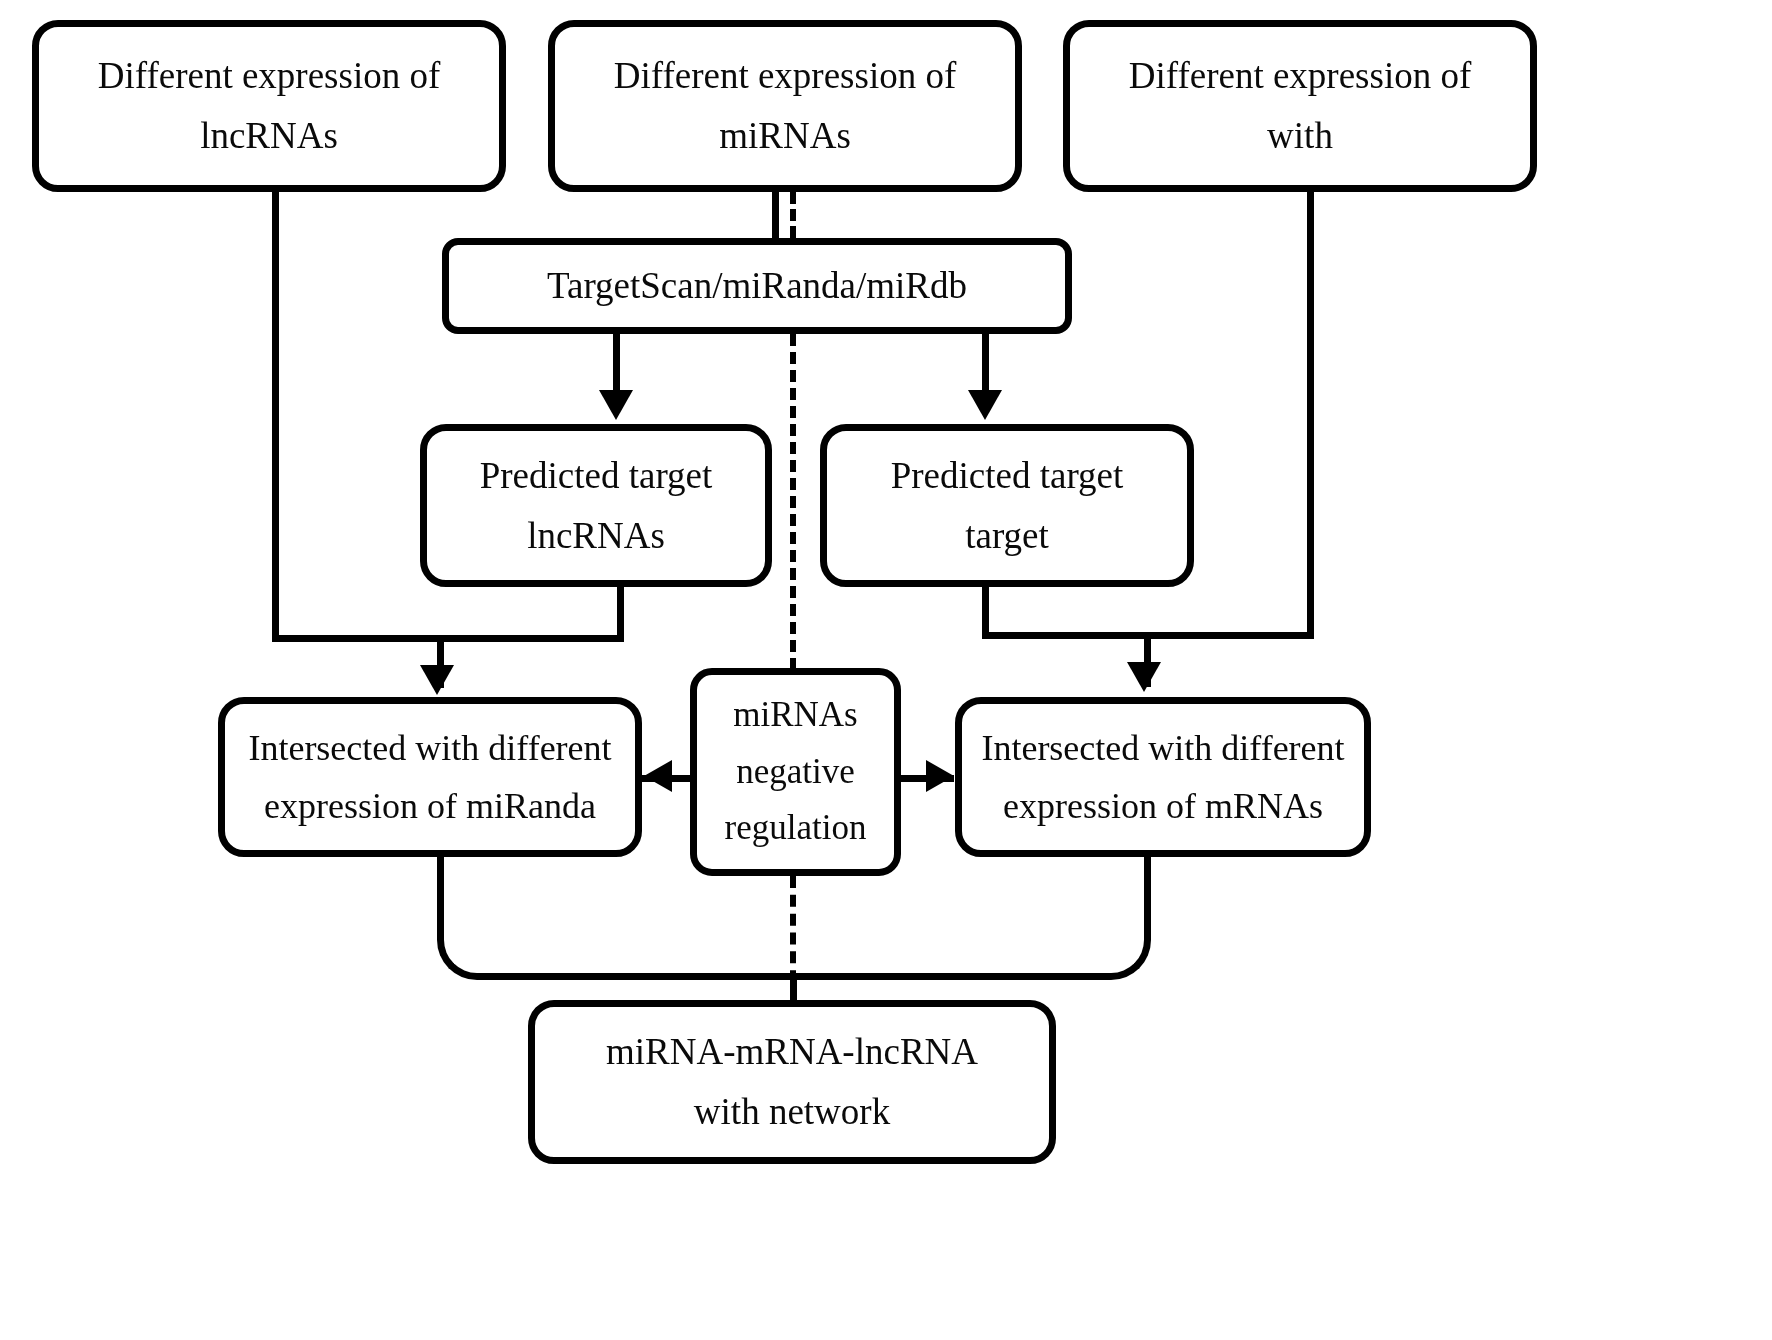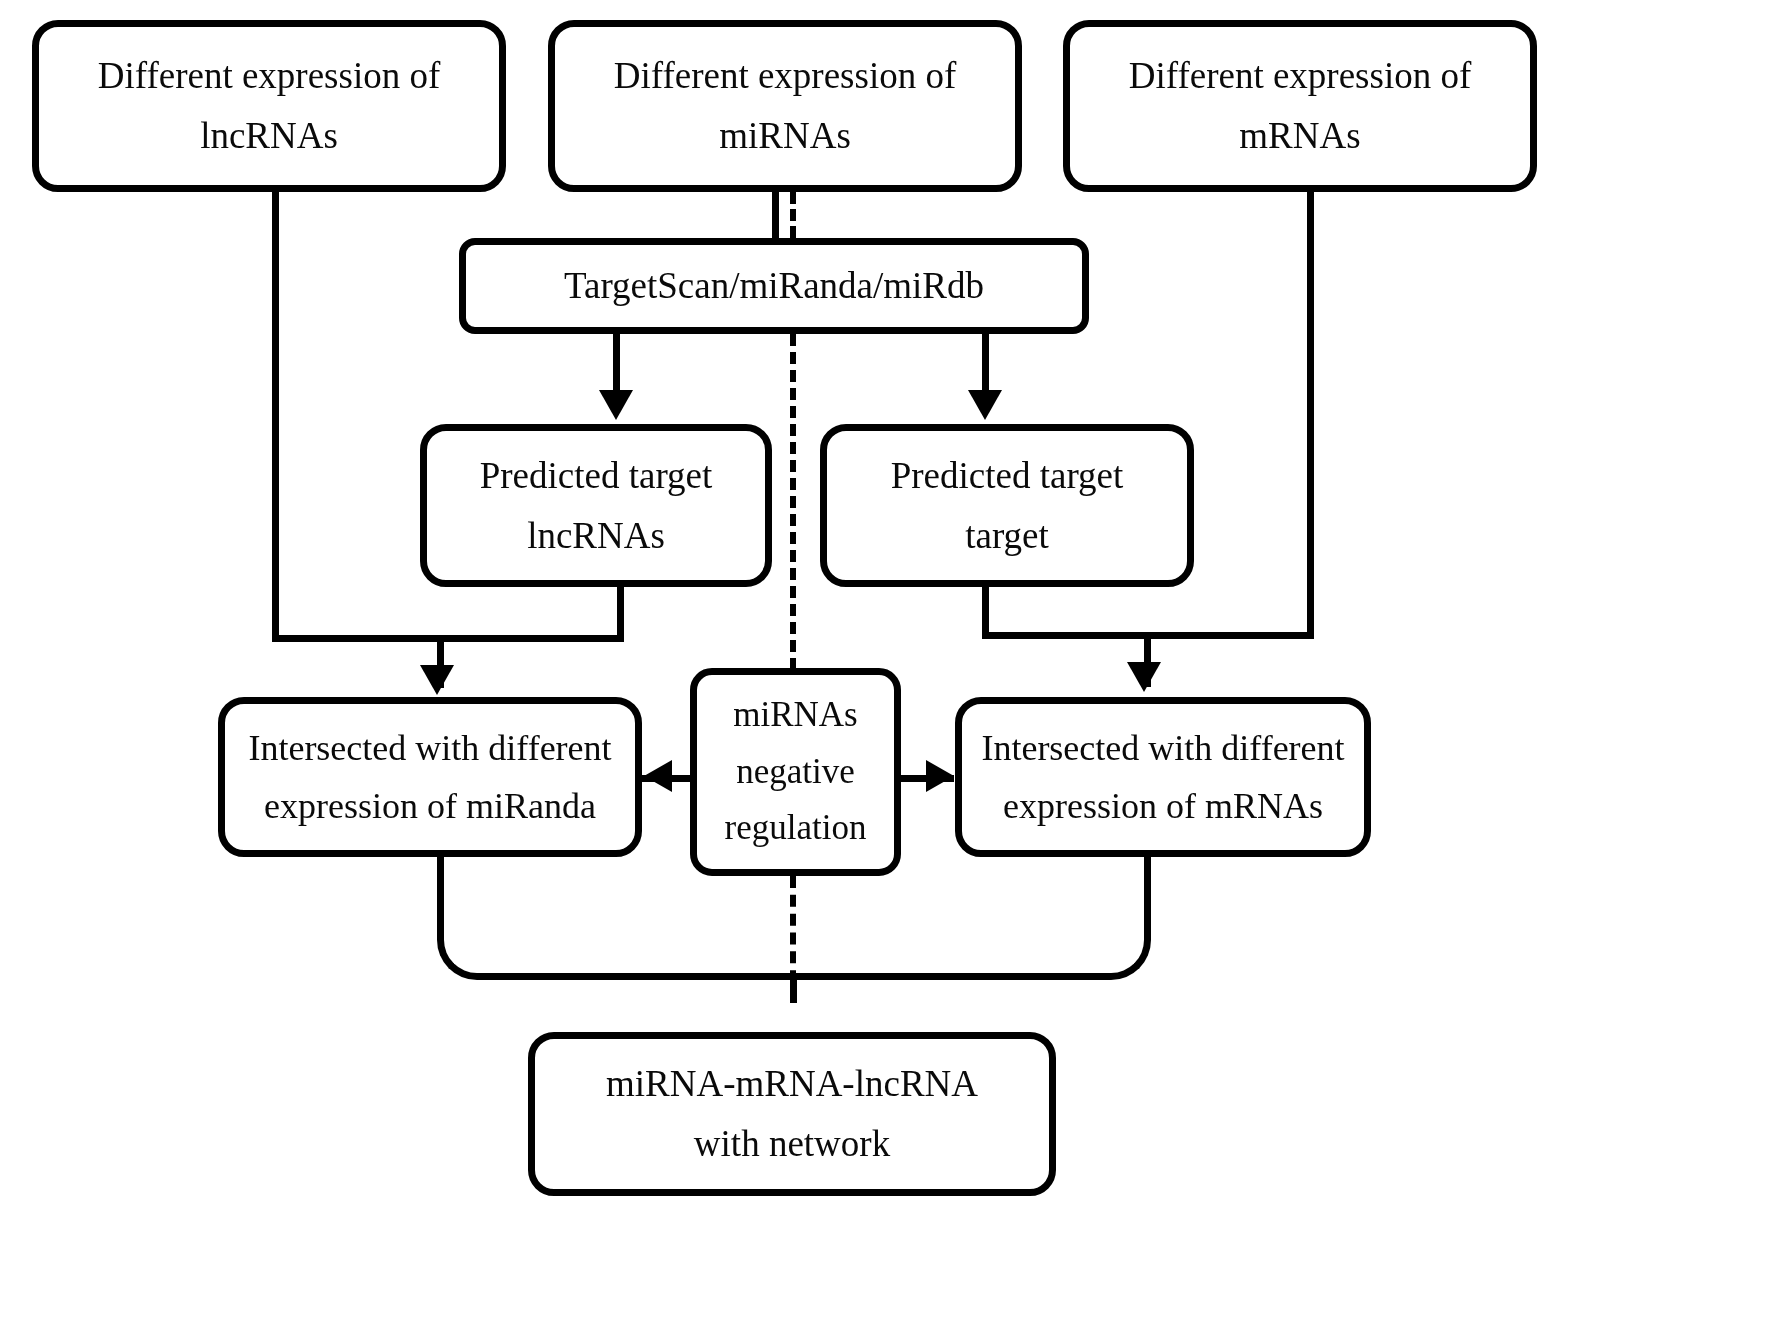--- a/index.html
+++ b/index.html
@@ -37,31 +37,31 @@
   }
   .fs-big  { font-size: 37px; }
   .fs-mid  { font-size: 35px; }
   .fs-sm   { font-size: 36px; }
 
   
   #node-lnc  { left: 32px;   top: 20px;  width: 474px; height: 172px; }
   #node-mir  { left: 548px;  top: 20px;  width: 474px; height: 172px; }
   #node-mrna { left: 1063px; top: 20px;  width: 474px; height: 172px; }
 
-  #node-tools { left: 459px; top: 238px; width: 630px; height: 96px; border-radius: 16px; }
+  #node-tools { left: 442px; top: 238px; width: 630px; height: 96px; border-radius: 16px; }
 
   #node-pred-lnc  { left: 420px; top: 424px; width: 352px; height: 163px; }
   #node-pred-gene { left: 820px; top: 424px; width: 374px; height: 163px; }
 
   #node-neg { left: 690px; top: 668px; width: 211px; height: 208px; border-radius: 22px; }
 
   #node-int-lnc  { left: 218px; top: 697px; width: 424px; height: 160px; }
   #node-int-mrna { left: 955px; top: 697px; width: 416px; height: 160px; }
 
-  #node-cerna { left: 528px; top: 1032px; width: 528px; height: 164px; }
+  #node-cerna { left: 528px; top: 1000px; width: 528px; height: 164px; }
 
   
   .edge { position: absolute; background: #000000; z-index: 1; }
   .v { width: 7px; }
   .h { height: 7px; }
   .dash-v {
     position: absolute;
     width: 0;
     border-left: 6px dashed #000000;
     z-index: 1;
@@ -150,21 +150,21 @@
     <span class="line fs-big">lncRNAs</span>
   </div>
 
   <div class="node" id="node-mir">
     <span class="line fs-big">Different expression of</span>
     <span class="line fs-big">miRNAs</span>
   </div>
 
   <div class="node" id="node-mrna">
     <span class="line fs-big">Different expression of</span>
-    <span class="line fs-big">mRNAs</span>
+    <span class="line fs-big">with</span>
   </div>
 
   <div class="node" id="node-tools">
     <span class="line fs-big">TargetScan/miRanda/miRdb</span>
   </div>
 
   <div class="node" id="node-pred-lnc">
     <span class="line fs-big">Predicted target</span>
     <span class="line fs-big">lncRNAs</span>
   </div>

